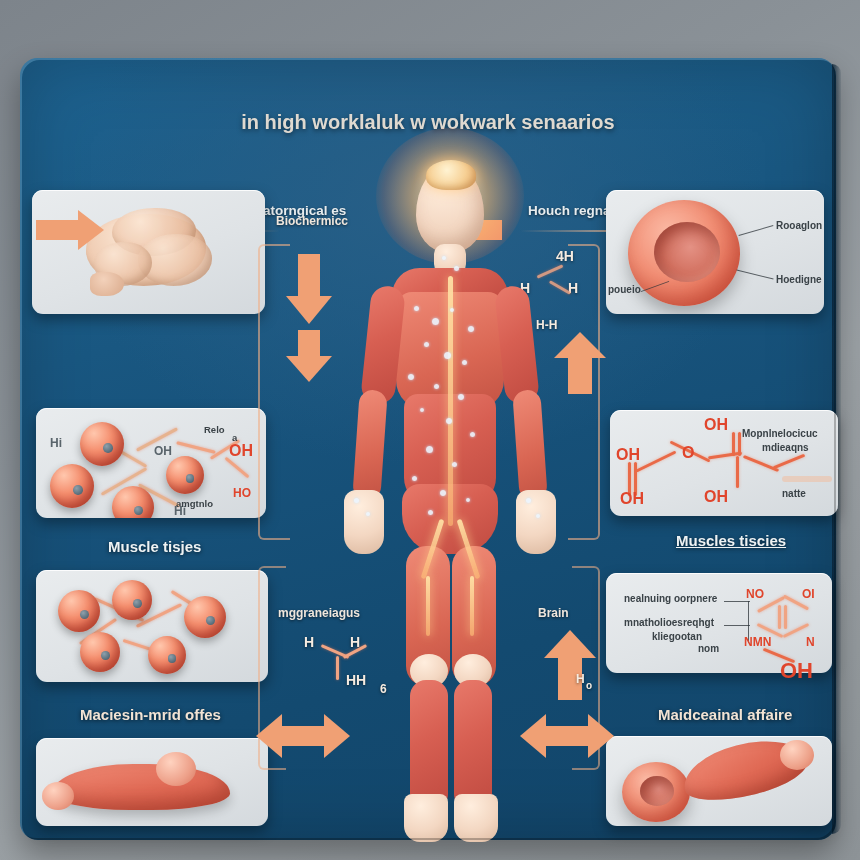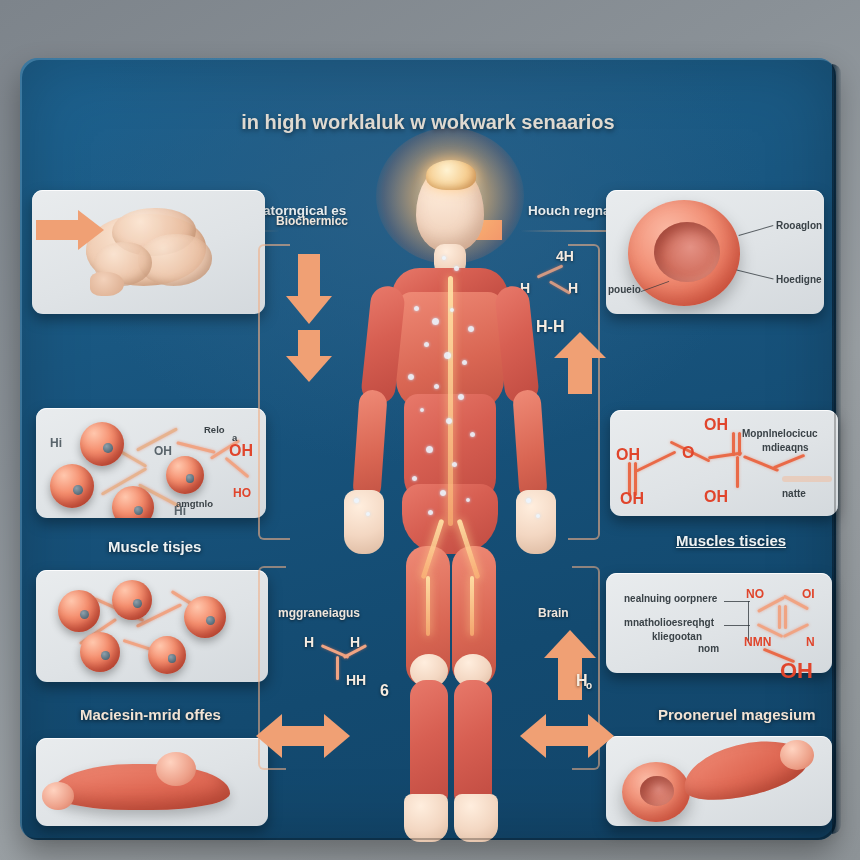--- a/index.html
+++ b/index.html
@@ -115,21 +115,21 @@
 
   
   .arrow{position:absolute;}
   .arrow .shaft{position:absolute;background:#f0a074;}
   .arrow .head{position:absolute;width:0;height:0;}
 
   .chemlbl{position:absolute;font-size:12px;font-weight:700;color:#efe6dc;
     text-shadow:0 1px 3px rgba(0,0,0,.6);filter:blur(.3px);white-space:nowrap;}
   .chematom{position:absolute;font-size:14px;font-weight:700;color:#f6ece1;
     text-shadow:0 1px 3px rgba(0,0,0,.55);}
-  .chematom.sub{font-size:16px;}
+  .chematom.sub{font-size:12px;}
 
   
   .bracket{position:absolute;border:2px solid rgba(240,175,135,.8);border-radius:6px;}
 
   
   #figure{position:absolute;left:320px;top:88px;width:220px;height:700px;}
   .bodypart{position:absolute;}
   .skin{background:radial-gradient(circle at 38% 25%,#ffeede,#f3d7c2 55%,#dcb9a0 100%);}
   .muscle{background:linear-gradient(150deg,#e8796a 0%,#d75f52 45%,#bf4a40 100%);}
   .muscle2{background:linear-gradient(160deg,#ef8a76,#d96653 60%,#c25243);}
@@ -289,21 +289,21 @@
       <div class="bond pale" style="left:176px;top:56px;width:28px;transform:rotate(-26deg);"></div>
       <div class="atom sm" style="left:140px;top:14px;">NO</div>
       <div class="atom sm" style="left:196px;top:14px;">OI</div>
       <div class="atom sm" style="left:138px;top:62px;">NMN</div>
       <div class="atom sm" style="left:200px;top:62px;">N</div>
     </div>
 
     <div class="bond" style="position:absolute;left:742px;top:596px;width:34px;transform:rotate(22deg);"></div>
     <div class="atom" style="position:absolute;left:760px;top:600px;font-size:22px;">OH</div>
 
-    <div class="seclbl warm" style="left:638px;top:648px;">Prooneruel magesium</div>
+    <div class="seclbl warm" style="left:638px;top:648px;">Maidceainal affaire</div>
 
     <div class="card" style="left:586px;top:678px;width:226px;height:90px;">
       <div class="torus" style="left:16px;top:26px;width:68px;height:60px;">
         <div class="hole" style="left:18px;top:14px;width:34px;height:30px;"></div>
       </div>
       <div style="position:absolute;left:76px;top:8px;width:126px;height:52px;border-radius:48% 52% 46% 54%/60% 60% 40% 40%;transform:rotate(-14deg);
         background:linear-gradient(160deg,#f08b76,#e06a55 55%,#ca5240);
         box-shadow:inset -5px -7px 14px rgba(140,45,30,.4);"></div>
       <div class="blob" style="left:174px;top:4px;width:34px;height:30px;
         background:radial-gradient(circle at 36% 30%,#ffd4c1,#eda189 60%,#d9775f);"></div>

